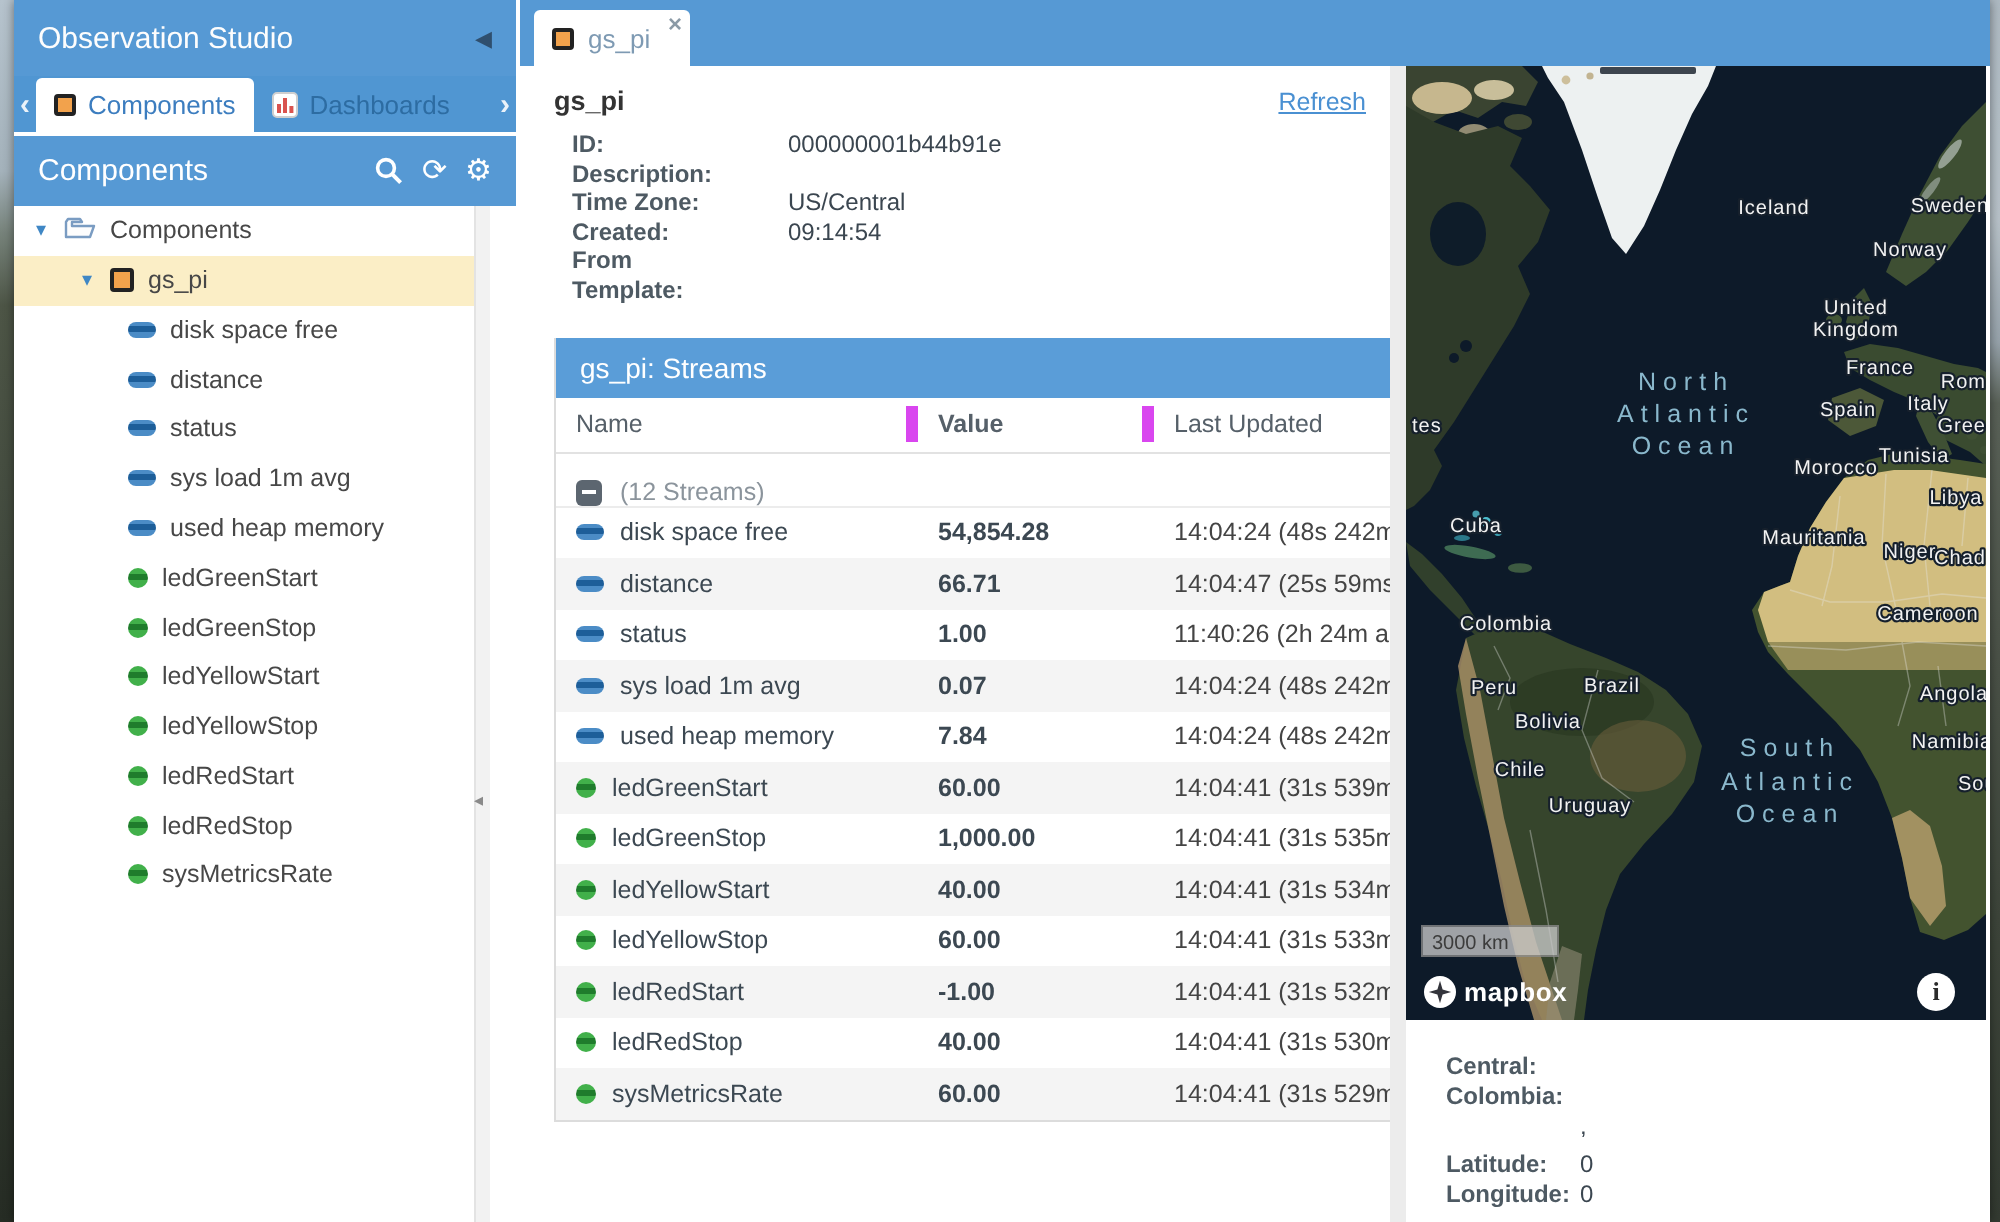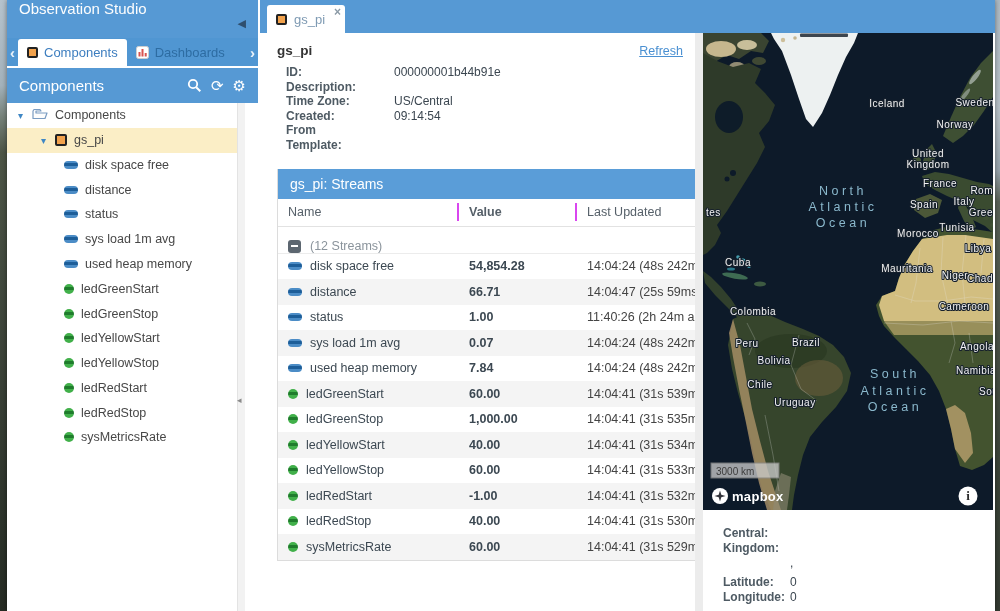--- a/index.html
+++ b/index.html
@@ -13,21 +13,21 @@
   .bg-strip { position:absolute; top:0; height:611px; z-index:0; }
   .bg-left  { left:0; width:7px;
     background:linear-gradient(180deg,#b6c3cd 0%,#a4b2bb 14%,#77837b 19%,#4d5546 25%,#424a3e 45%,#383f35 65%,#2d342b 85%,#262c24 100%); }
   .bg-right { right:0; width:5px;
     background:linear-gradient(180deg,#aebac3 0%,#b8c2c9 18%,#97a3ab 28%,#5a6258 33%,#4a5147 55%,#3d453a 75%,#333a31 100%); }
 
   .app { position:absolute; left:7px; top:0; width:988px; height:611px; background:#fff; z-index:1; box-shadow:0 0 5px rgba(0,0,0,.45); }
 
   
   .sidebar { position:absolute; left:0; top:0; width:251px; height:611px; background:#fff; }
-  .sb-header { height:38px; background:#5699d4; color:#fdfdfd; display:flex; align-items:flex-start; padding:0 12px; font-size:15px;flex-direction:column; }
+  .sb-header { height:38px; background:#5699d4; color:#fdfdfd; display:flex; align-items:center; padding:0 12px; font-size:15px; }
   .sb-collapse { margin-left:auto; color:#2f4f6e; font-size:11px; cursor:pointer; }
   .sb-tabs { height:28px; background:#5096d2; position:relative; display:flex; align-items:flex-end; overflow:hidden; }
   .tab-scroll { position:absolute; top:0; bottom:0; width:11px; display:flex; align-items:center; justify-content:center; color:#eaf2f9; font-size:15px; font-weight:bold; cursor:pointer; z-index:3; }
   .tab-scroll.left { left:0; } .tab-scroll.right { right:0; background:#5096d2; }
   .sb-tab { height:27px; display:flex; align-items:center; gap:6px; padding:0 9px; font-size:13px; color:#2d6ca2; white-space:nowrap; cursor:pointer; }
   .sb-tab.active { background:#fff; border-radius:3px 3px 0 0; margin-left:11px; color:#3c7dbf; }
   .sb-tab.clipped { max-width:46px; overflow:hidden; }
   .icon-chip { width:12px; height:12px; background:#f2a24c; border:2px solid #222; border-radius:2px; flex:0 0 auto; }
   .icon-chip.small { width:11px; height:11px; }
   .sb-panelheader { height:37px; background:#5699d4; border-top:2px solid #fff; color:#fff; display:flex; align-items:center; padding:0 12px; font-size:15px; }
@@ -63,21 +63,21 @@
   .fields { margin:7px 0 0 9px; }
   .frow { display:flex; line-height:14.6px;gap:36px; }
   .flabel { width:72px; font-weight:bold; color:#4e5a63; font-size:12px; flex:0 0 auto; }
   .fvalue { color:#3b4650; font-size:12px; }
   
   .card { margin-top:16px; width:422px; border:1px solid #dcdcdc; border-top:none; }
   .card-header { height:30px; background:#5a9dd8; color:#fff; font-size:14px; display:flex; align-items:center; padding-left:12px; }
   .thead { height:28px; display:flex; align-items:center; background:#fff; border-bottom:1px solid #e2e2e2; }
   .th { font-size:12.5px; color:#566069; padding-left:10px; height:18px; line-height:18px; }
   .col-name { width:181px; } .col-value { width:118px;font-weight:bold; } .col-upd { flex:1; }
-  .th.col-name,.th.col-value { border-right:2px solid #d946ef; }
+  .th.col-name,.th.col-value { border-right:6px solid #d946ef; }
   .grouprow { height:27px; display:flex; align-items:flex-end; padding-left:10px; border-bottom:1px solid #ececec; }
   .gicon { width:13px; height:13px; background:#5c6670; border-radius:3px; display:flex; align-items:center; justify-content:center; margin-right:9px; cursor:pointer; }
   .gicon::after { content:""; width:7px; height:2px; background:#fff; }
   .glabel { color:#8b949c; font-size:12.5px; }
   .srow { height:25.5px; display:flex; align-items:center; font-size:12.5px; color:#3c4852; cursor:pointer; }
   .srow:nth-child(even) { background:#f4f4f4; }
   .cell { padding-left:10px; }
   .cell.col-name { display:flex; align-items:center; gap:8px; }
   .cell.col-upd { white-space:nowrap; overflow:hidden; color:#444; }
   
@@ -489,21 +489,21 @@
             </g>
           </svg>
         </div>
 
         <div class="loc">
           <div class="lrow">
               <span class="llabel">Central:</span>
               <span class="lvalue"></span>
             </div>
           <div class="lrow">
-              <span class="llabel">Kingdom:</span>
+              <span class="llabel">Colombia:</span>
               <span class="lvalue"></span>
             </div>
           <div class="lrow">
               <span class="llabel"></span>
               <span class="lvalue">,</span>
             </div>
           <div class="lrow gap">
               <span class="llabel">Latitude:</span>
               <span class="lvalue">0</span>
             </div>

